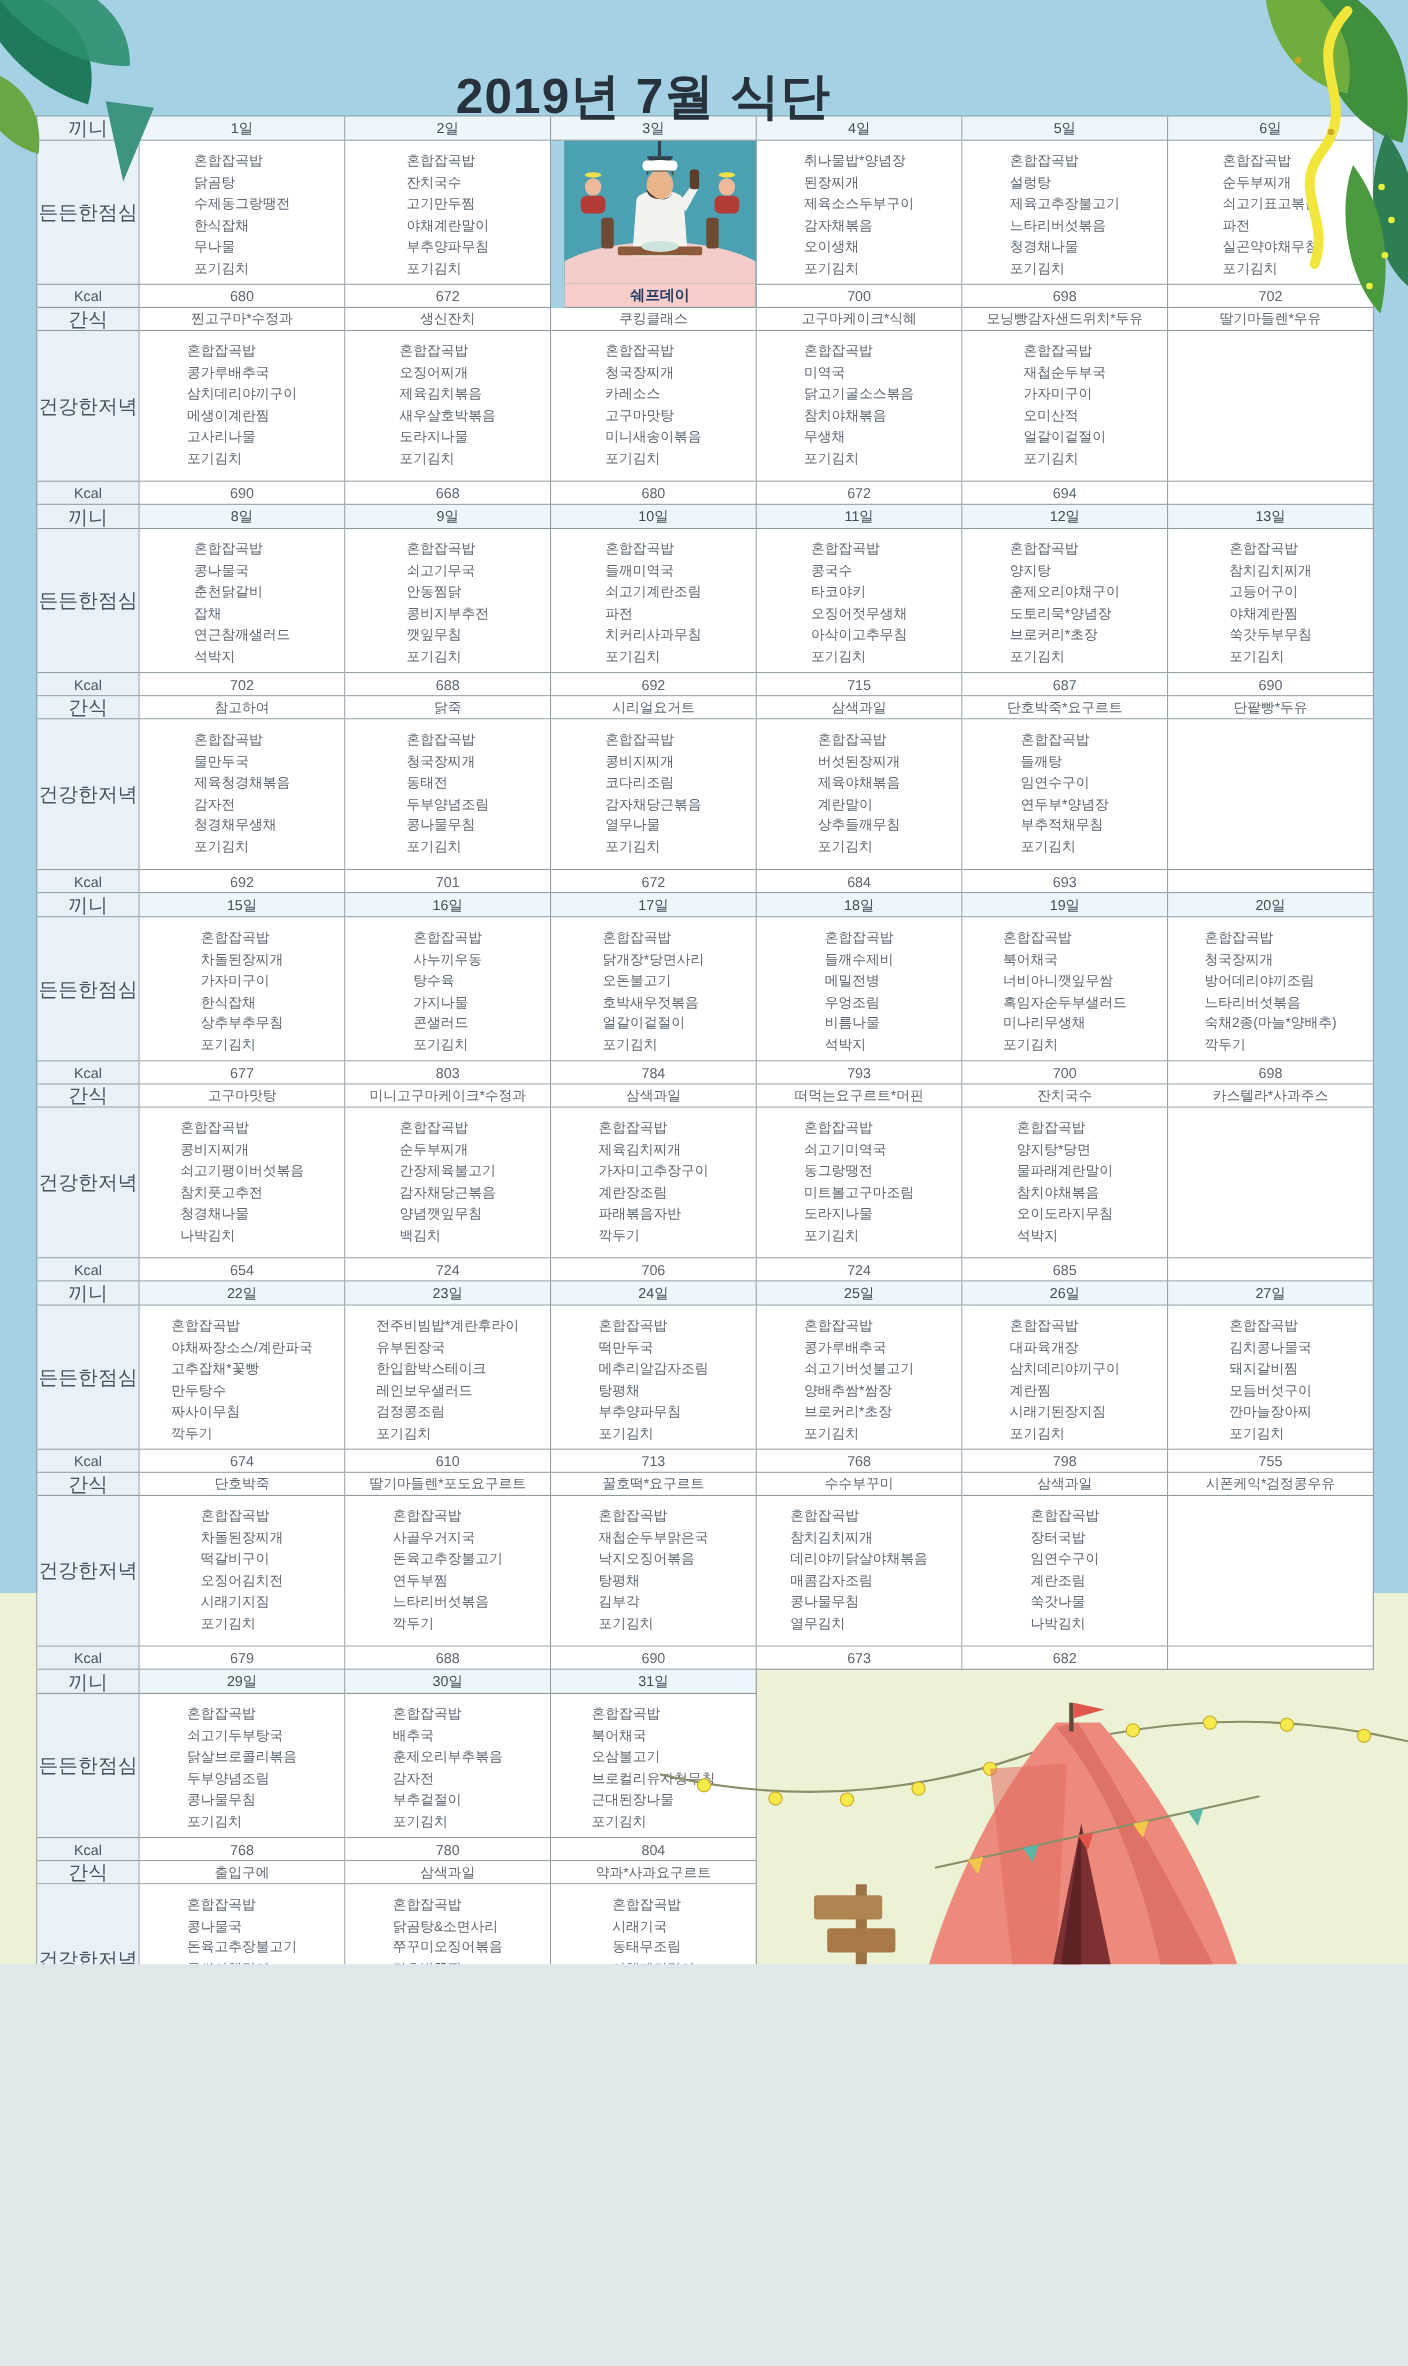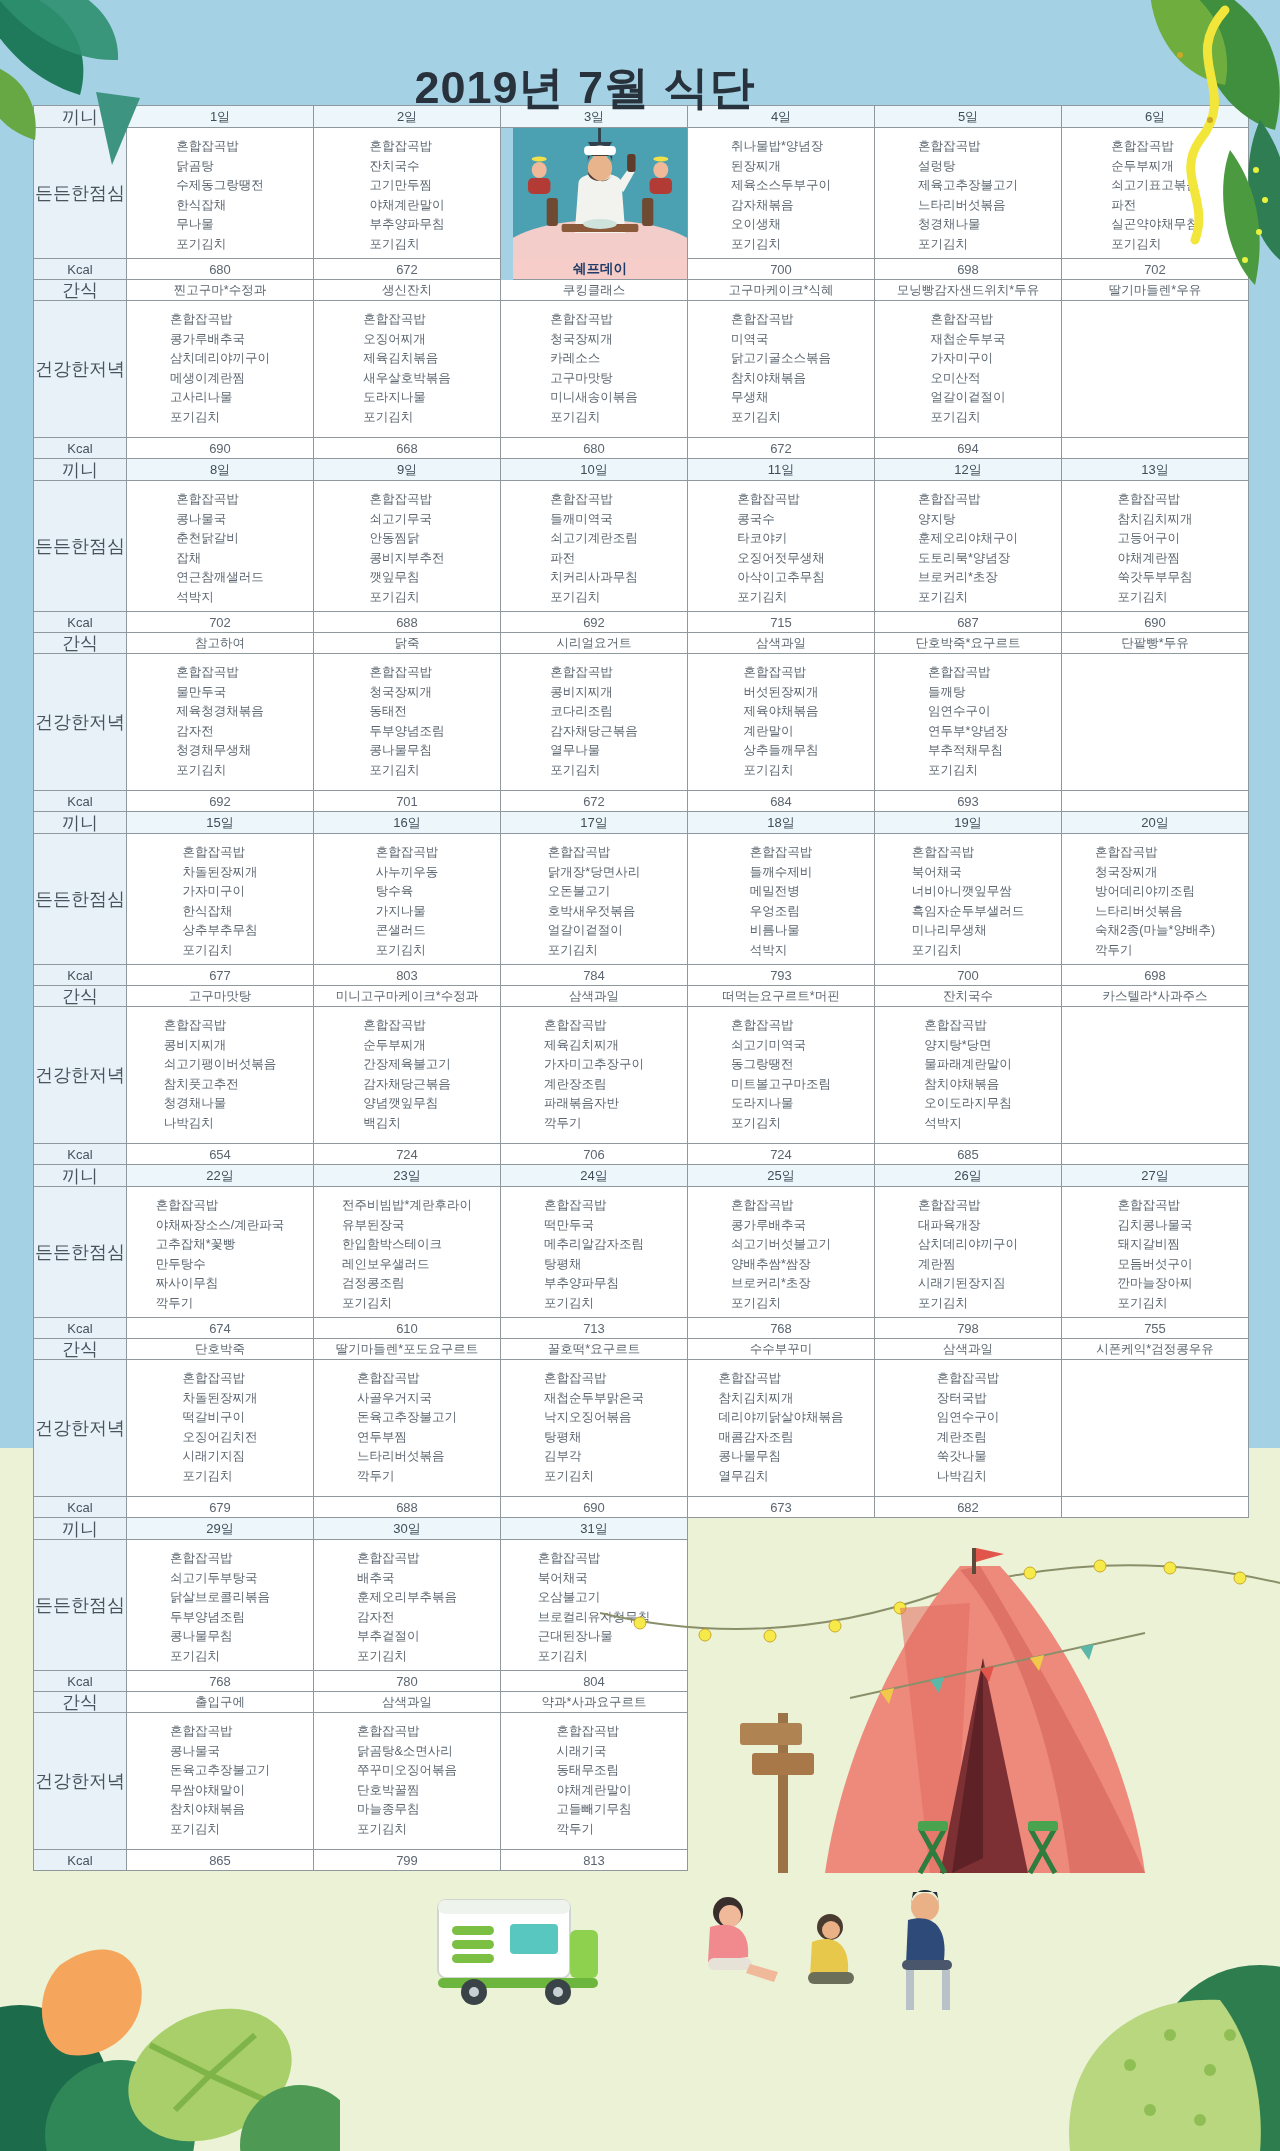--- a/index.html
+++ b/index.html
@@ -1,16 +1,16 @@
 <!DOCTYPE html>
 <html><head>
 <meta charset="utf-8">
 <style>
   html,body{margin:0;padding:0;background:#dfe7ea;}
-  .page{position:relative;width:1280px;height:2151px;overflow:hidden;
+  .page{position:relative;width:1280px;height:1786px;overflow:hidden;
     font-family:"Liberation Sans","DejaVu Sans",sans-serif;
     background:linear-gradient(180deg,#a4d2e4 0px,#a4d2e4 1448px,#ecf2d6 1448px,#ecf2d6 100%);}
   .title{position:absolute;top:28px;left:0;width:1170px;text-align:center;
     font-size:45px;font-weight:800;color:#28323c;letter-spacing:1px;z-index:5;}
   .calendar{position:absolute;top:105px;left:33px;z-index:3;}
   .week{display:grid;grid-template-columns:93px repeat(6,187px);
     grid-template-rows:22px 131px 21px 21px 137px 21px;border-left:1px solid #8f989d;}
   .week.first{border-top:1px solid #8f989d;}
   .week.narrow{grid-template-columns:93px repeat(3,187px);width:655px;}
   .cell{border-right:1px solid #8f989d;border-bottom:1px solid #8f989d;background:#fff;

